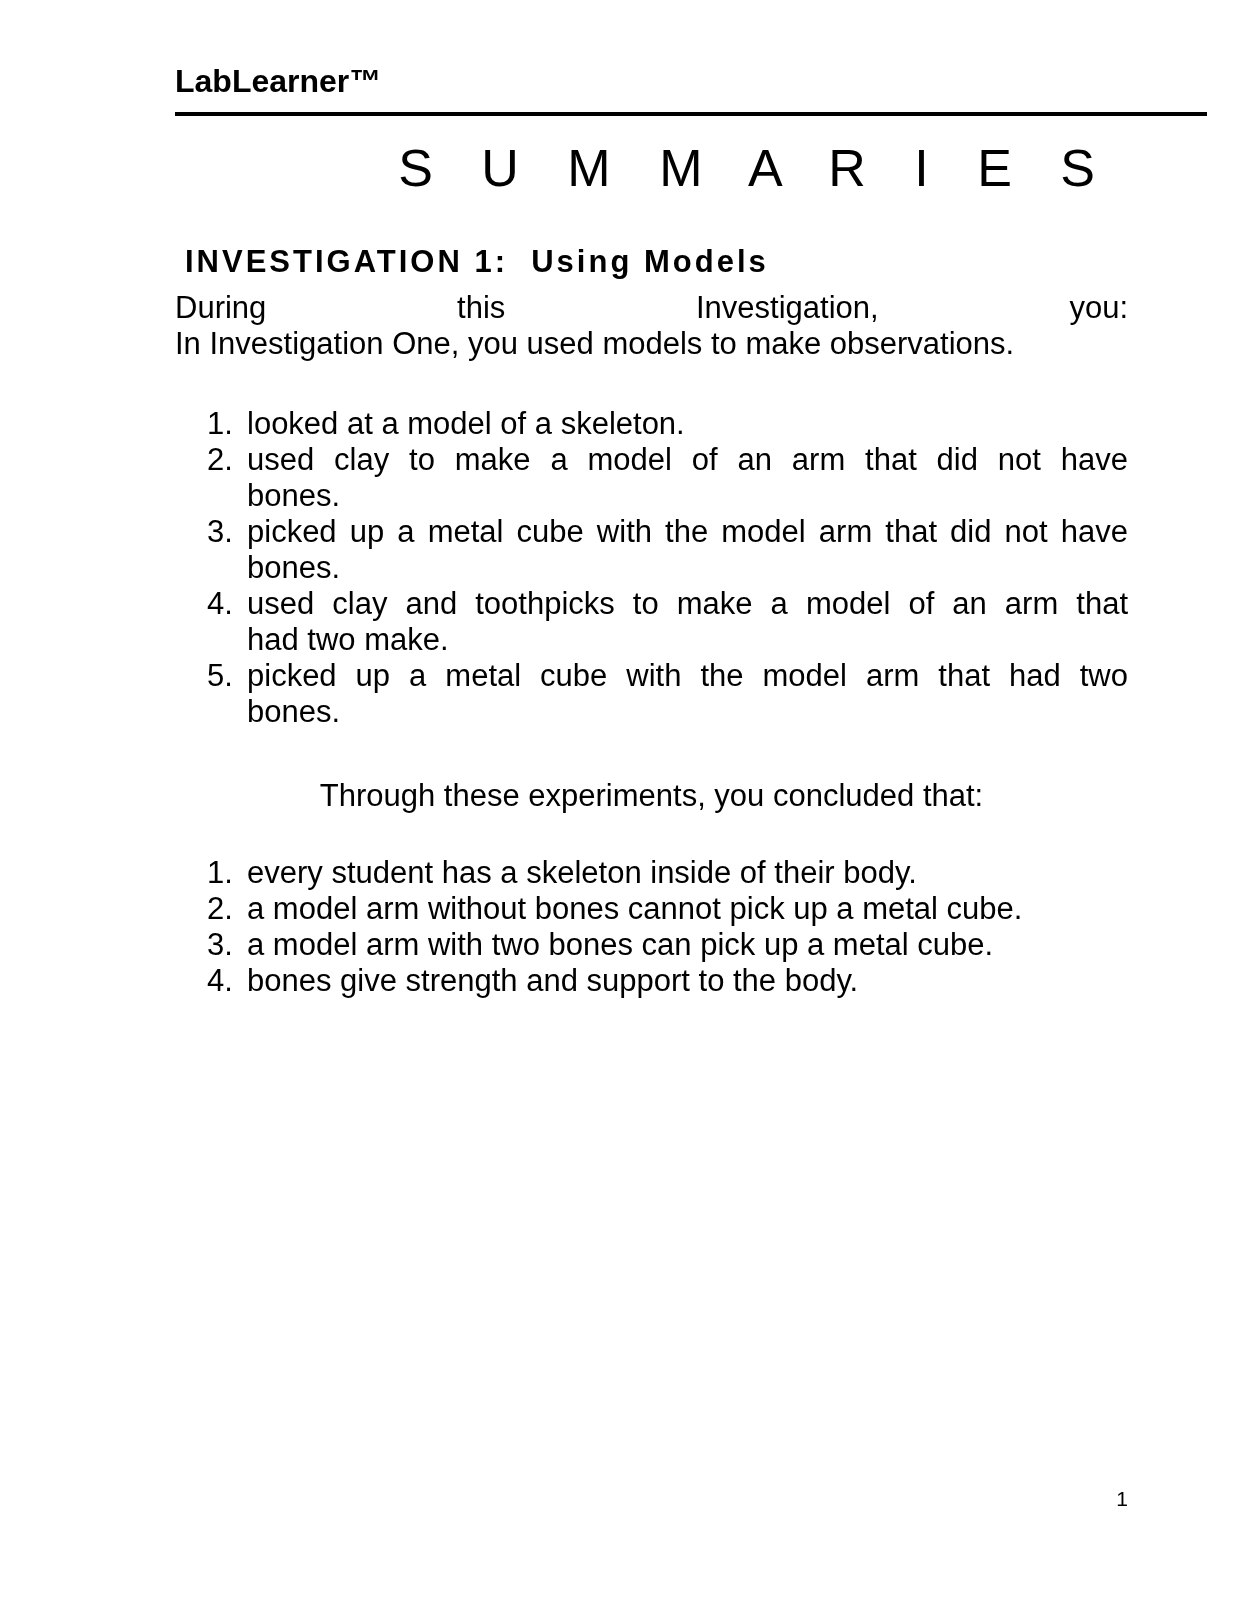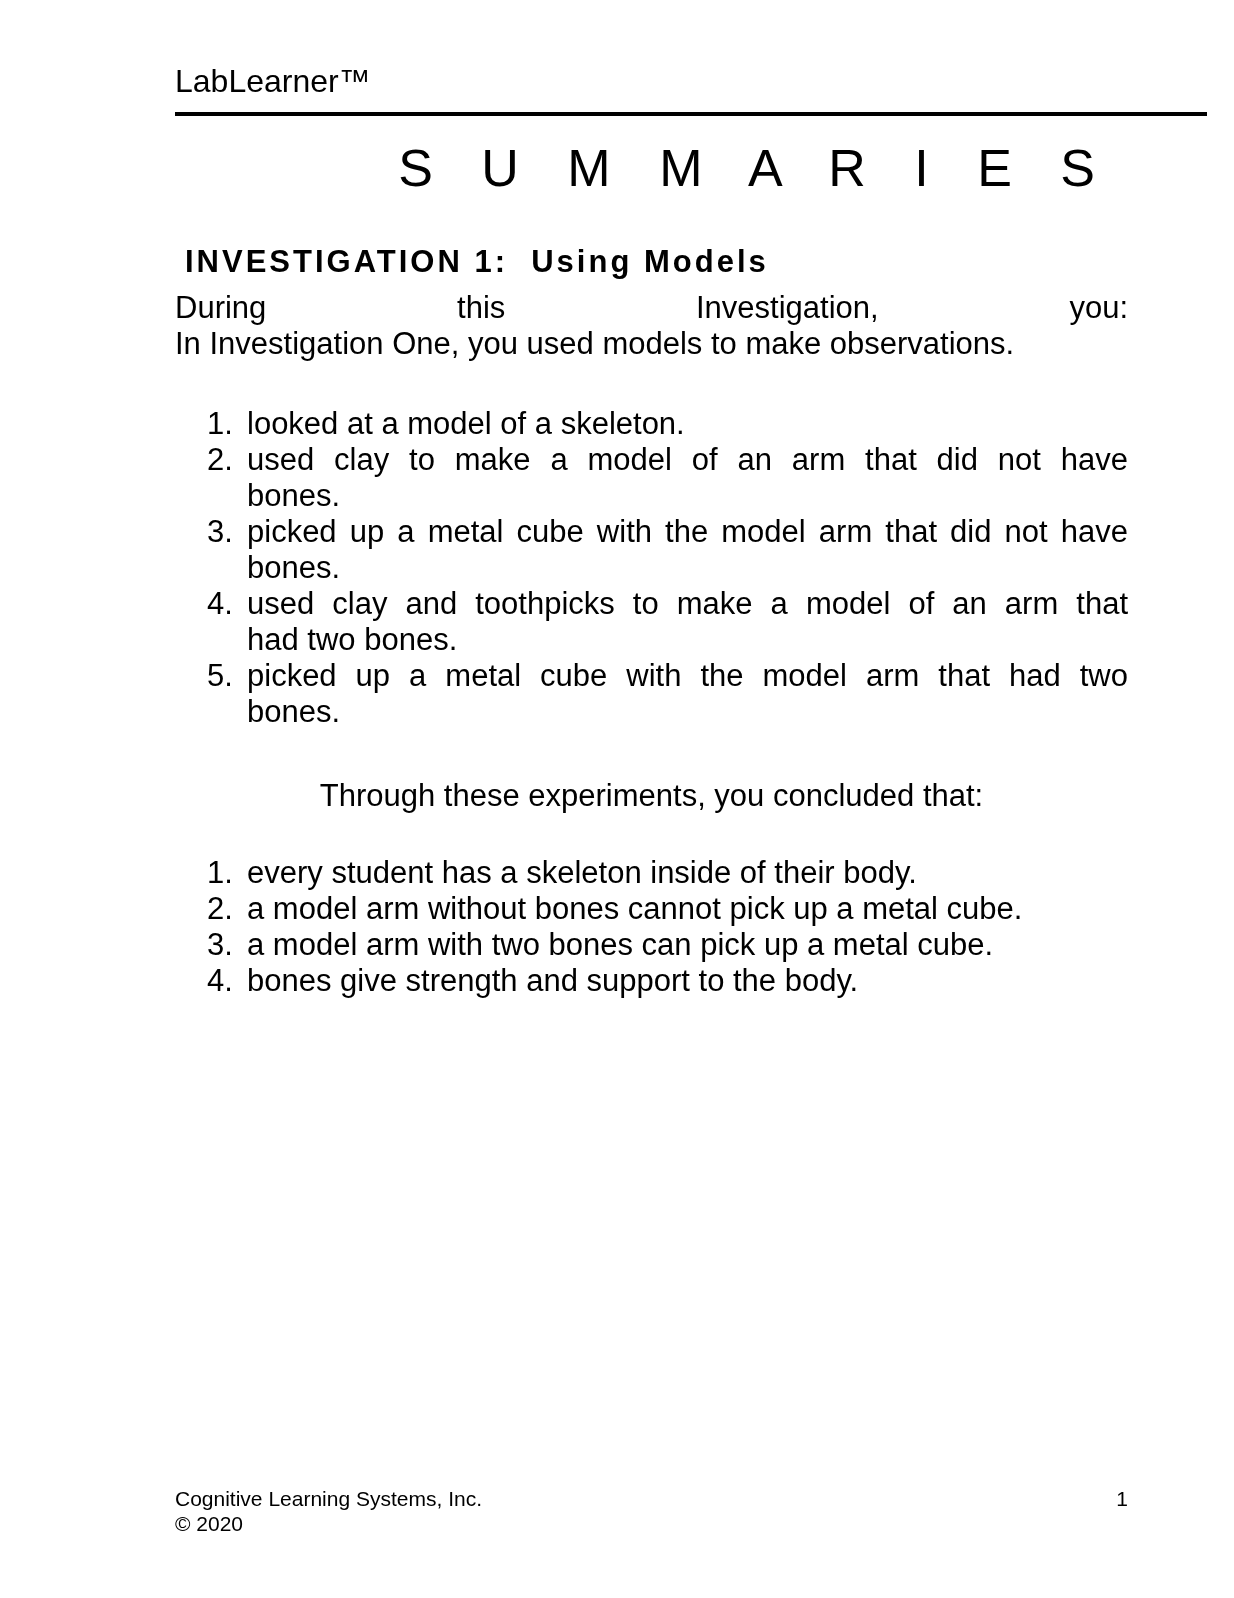--- a/index.html
+++ b/index.html
@@ -14,21 +14,21 @@
   }
   
   .header-row {
     position: absolute;
     left: 175px;
     top: 62px;
     width: 953px;
     display: flex;
     align-items: baseline;
     font-size: 32px;
-    font-weight: normal;
+    font-weight: bold;
     line-height: 38px;
     white-space: nowrap;
   }
   .header-rule {
     position: absolute;
     left: 175px;
     top: 112px;
     width: 1032px;
     height: 4px;
     background: #000000;
@@ -142,21 +142,21 @@
         <span class="num">3.</span>
         <div class="lines">
           <div class="line">picked up a metal cube with the model arm that did not have</div>
           <div class="line">bones.</div>
         </div>
       </li>
       <li>
         <span class="num">4.</span>
         <div class="lines">
           <div class="line">used clay and toothpicks to make a model of an arm that</div>
-          <div class="line">had two bones.</div>
+          <div class="line">had two make.</div>
         </div>
       </li>
       <li>
         <span class="num">5.</span>
         <div class="lines">
           <div class="line">picked up a metal cube with the model arm that had two</div>
           <div class="line">bones.</div>
         </div>
       </li>
     </ol>
@@ -187,19 +187,15 @@
       <li>
         <span class="num">4.</span>
         <div class="lines">
           <div class="line">bones give strength and support to the body.</div>
         </div>
       </li>
     </ol>
 
   </div>
 
-  <div class="footer-left">
-    <div>Cognitive Learning Systems, Inc.</div>
-    <div>© 2020</div>
-  </div>
   <div class="footer-page">1</div>
 
 </div>
 
 </body></html>

